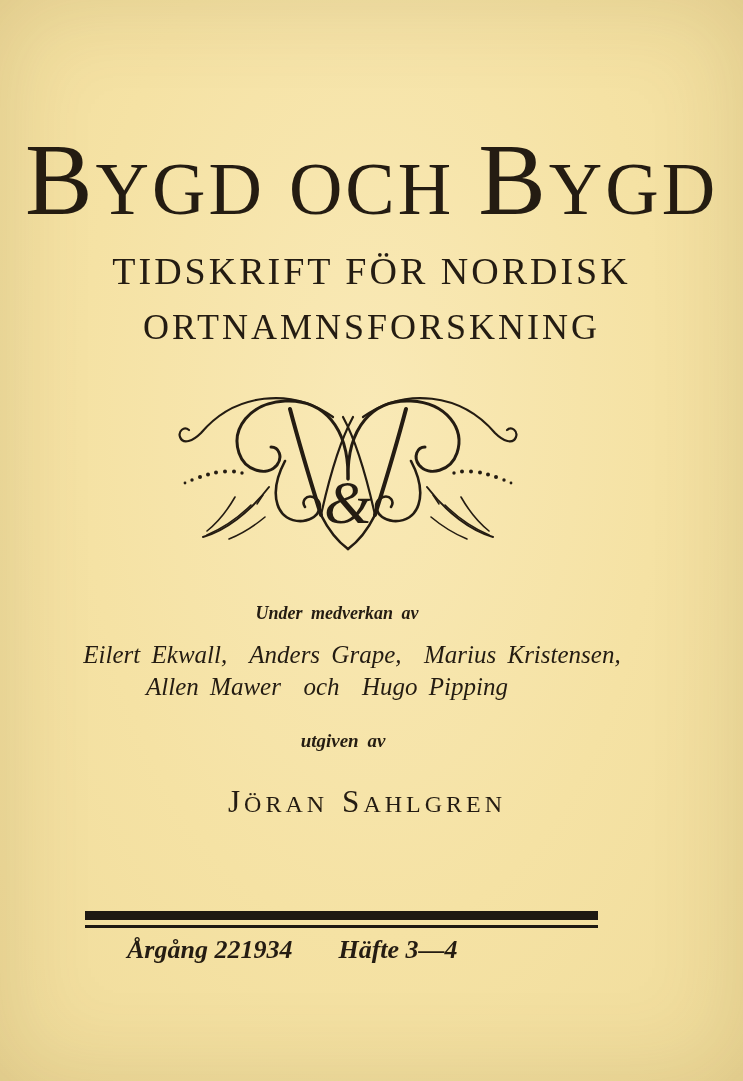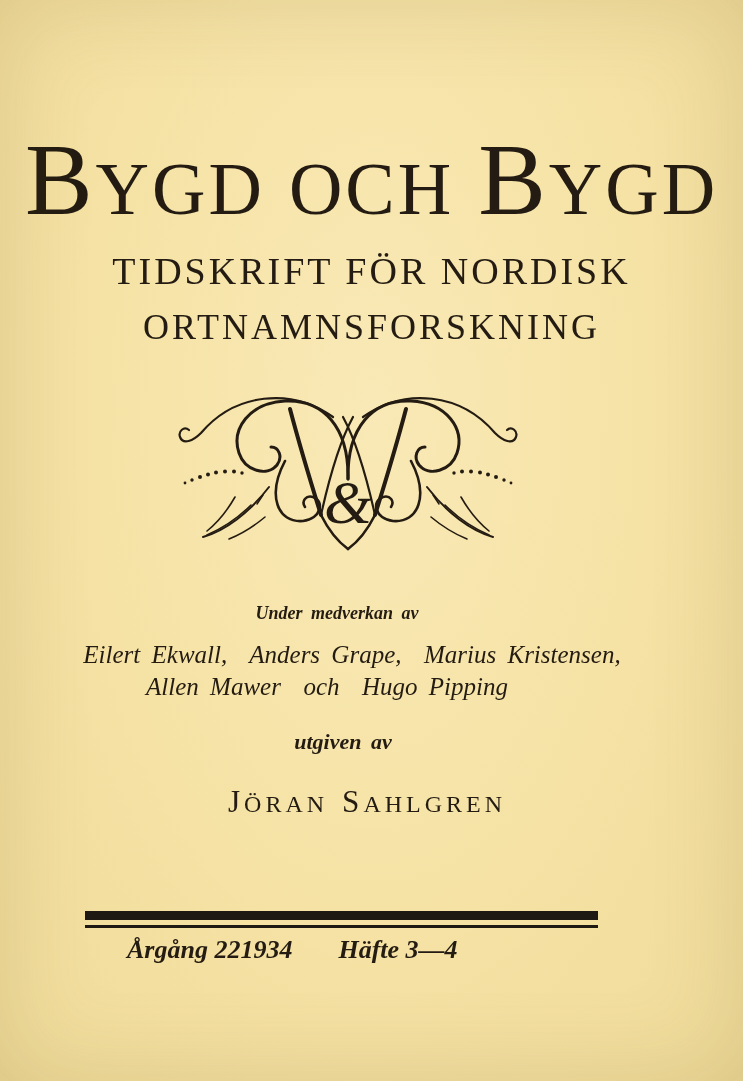--- a/index.html
+++ b/index.html
@@ -119,21 +119,21 @@
       <use href="#lhalf"></use>
       <use href="#lhalf" transform="translate(350 0) scale(-1 1)"></use>
       <text x="175" y="140" text-anchor="middle" font-size="62" font-style="italic" font-family="Liberation Serif, DejaVu Serif, serif" fill="#241c12">&amp;</text>
     </svg>
   </div>
 
   <div class="row small-ital r-contrib-head">Under medverkan av</div>
   <div class="row names r-names2">Allen Mawer  och  Hugo Pipping</div>
   <div class="row names r-names1">Eilert Ekwall,  Anders Grape,  Marius Kristensen,</div>
 
-  <div class="row small-ital r-editor-head" style="font-size:22px">utgiven av</div>
+  <div class="row small-ital r-editor-head" style="font-size:19px">utgiven av</div>
   <div class="row editor-name r-editor-name">
     <span class="w">JÖRAN</span><span class="w">SAHLGREN</span>
   </div>
 
   <div class="rule">
     <div class="thick"></div>
     <div class="thin"></div>
   </div>
 
   <div class="issue">

